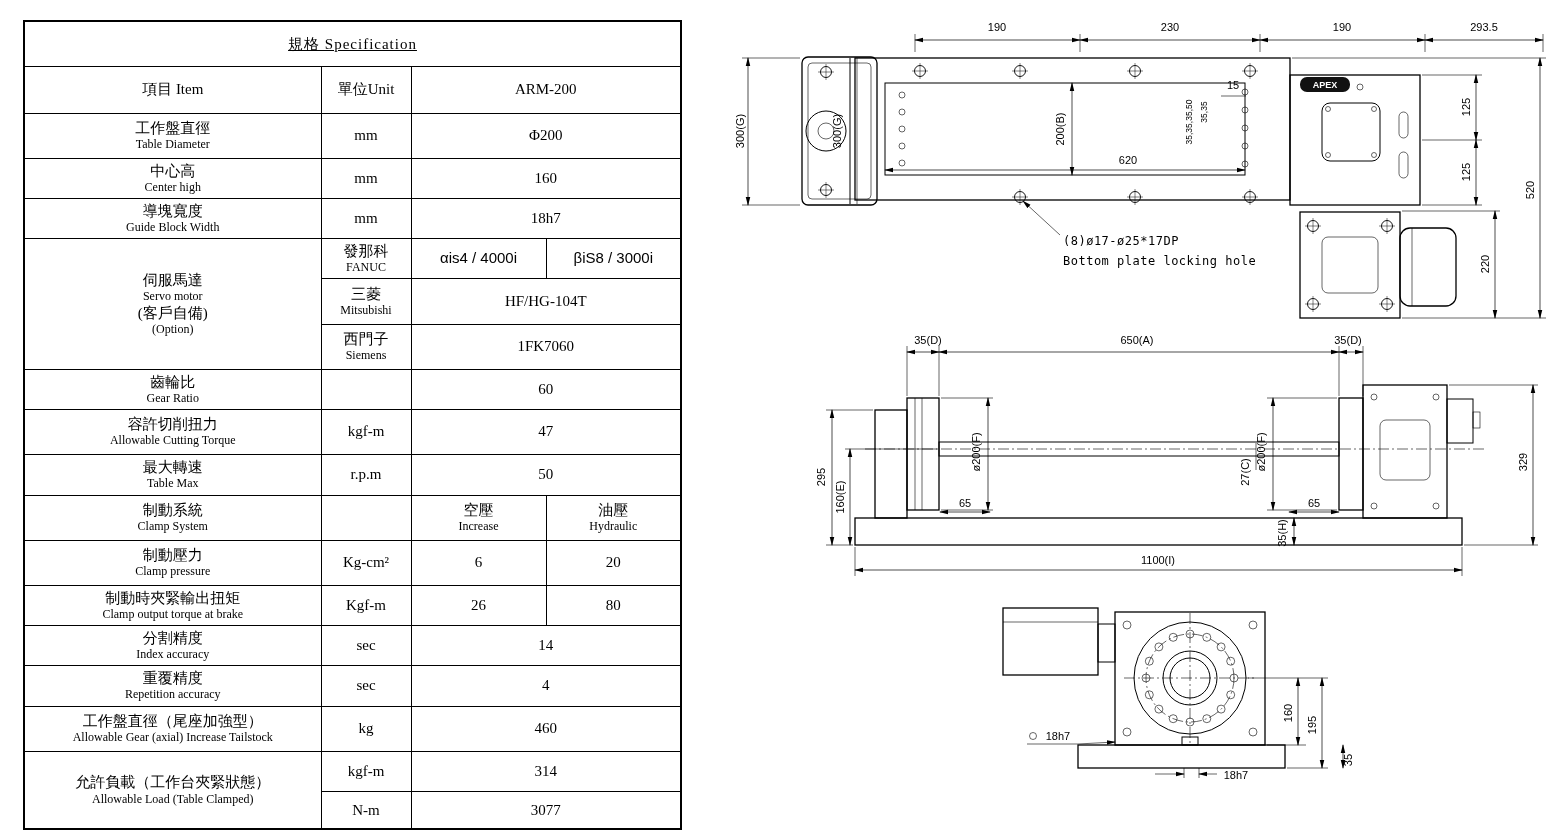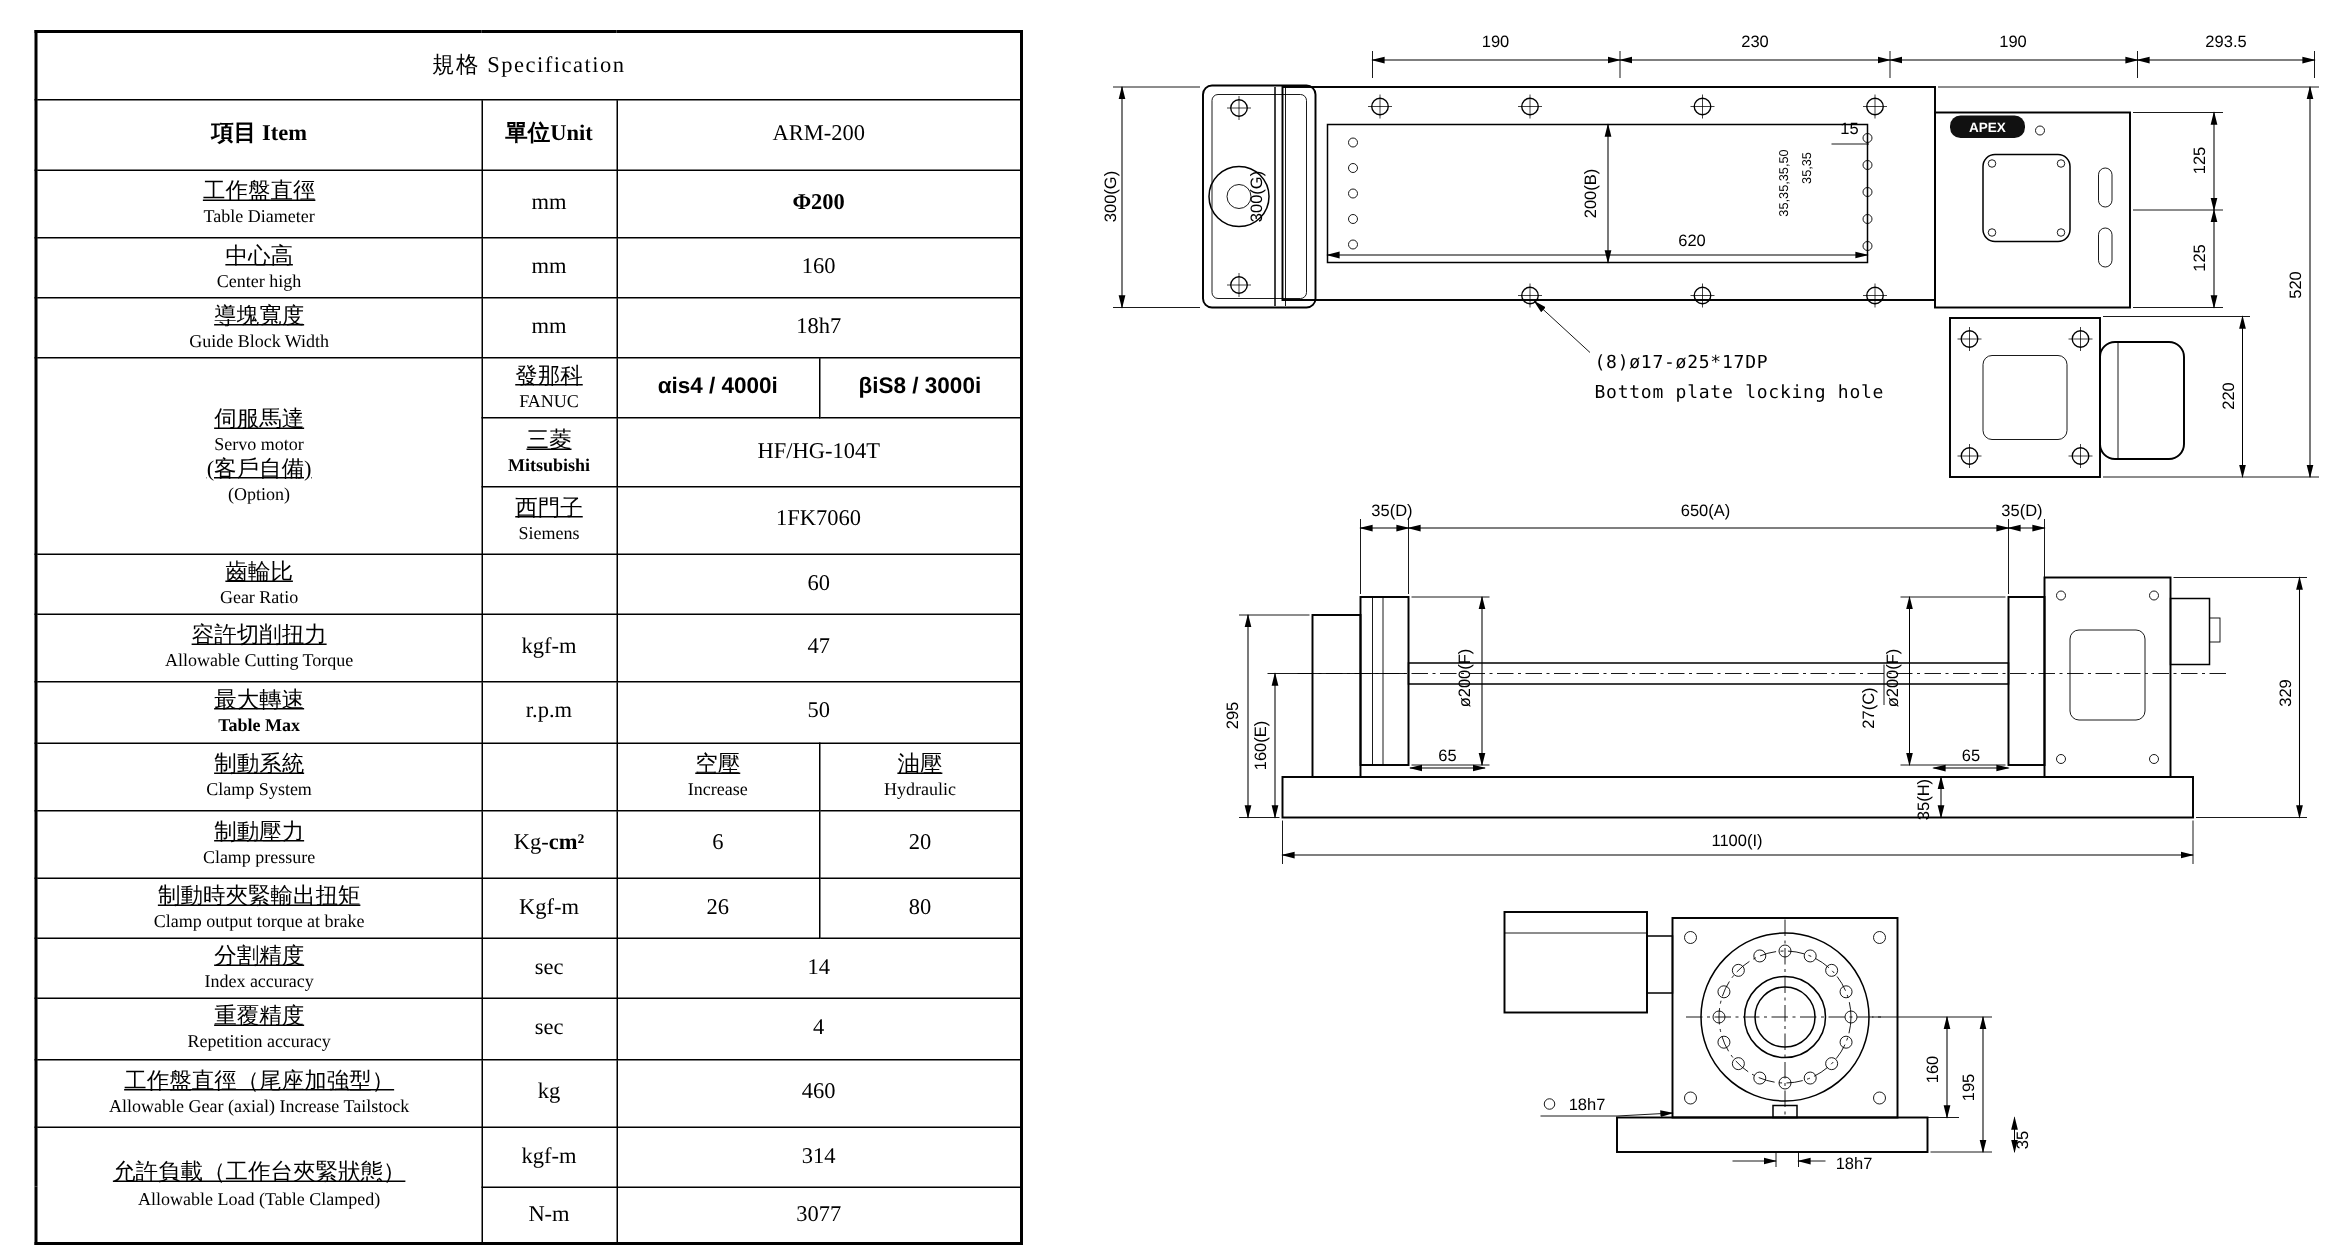--- a/index.html
+++ b/index.html
@@ -3,25 +3,25 @@
 <meta charset="utf-8">
 <style>
   * { margin:0; padding:0; box-sizing:border-box; }
   html,body { background:#fff; }
   body { width:1563px; height:838px; position:relative; font-family:"Liberation Serif","DejaVu Serif",serif; color:#000; }
   .page { position:absolute; left:0; top:0; width:1563px; height:838px; background:#fff; }
 
   
   table.spec { position:absolute; left:23px; top:20px; width:657px; border-collapse:collapse; table-layout:fixed; border:2.5px solid #000; }
   table.spec td { border:1px solid #000; text-align:center; vertical-align:middle; font-size:15px; line-height:1.22; padding:1px 2px; overflow:hidden; }
-  td.title { font-size:17.5px; border-bottom:2.5px solid #000; letter-spacing:1px; }
-  .b  { font-weight:bold; }
+  td.title { font-size:17.5px; border-bottom:2.5px solid #000; letter-spacing:1px;text-decoration:underline; }
+  .b  { font-weight:normal; }
   .sans { font-family:"Liberation Sans","DejaVu Sans",sans-serif; font-size:13.5px; }
   .en { font-size:12px; }
-  .zh { font-size:15px;text-decoration:underline; }
+  .zh { font-size:15px; }
 
   
   svg.drw { position:absolute; left:700px; top:0; }
   .o  { fill:none; stroke:#000; stroke-width:1.3; }
   .o2 { fill:none; stroke:#000; stroke-width:1; }
   .t  { fill:none; stroke:#000; stroke-width:.6; }
   .dl { fill:none; stroke:#000; stroke-width:.7; marker-start:url(#arr); marker-end:url(#arr); }
   .cl { fill:none; stroke:#000; stroke-width:.6; stroke-dasharray:11 3 2 3; }
   .d  { font:11px "Liberation Sans","DejaVu Sans",sans-serif; fill:#000; text-anchor:middle; }
   .ds { font:8.5px "Liberation Sans","DejaVu Sans",sans-serif; fill:#000; text-anchor:middle; }

